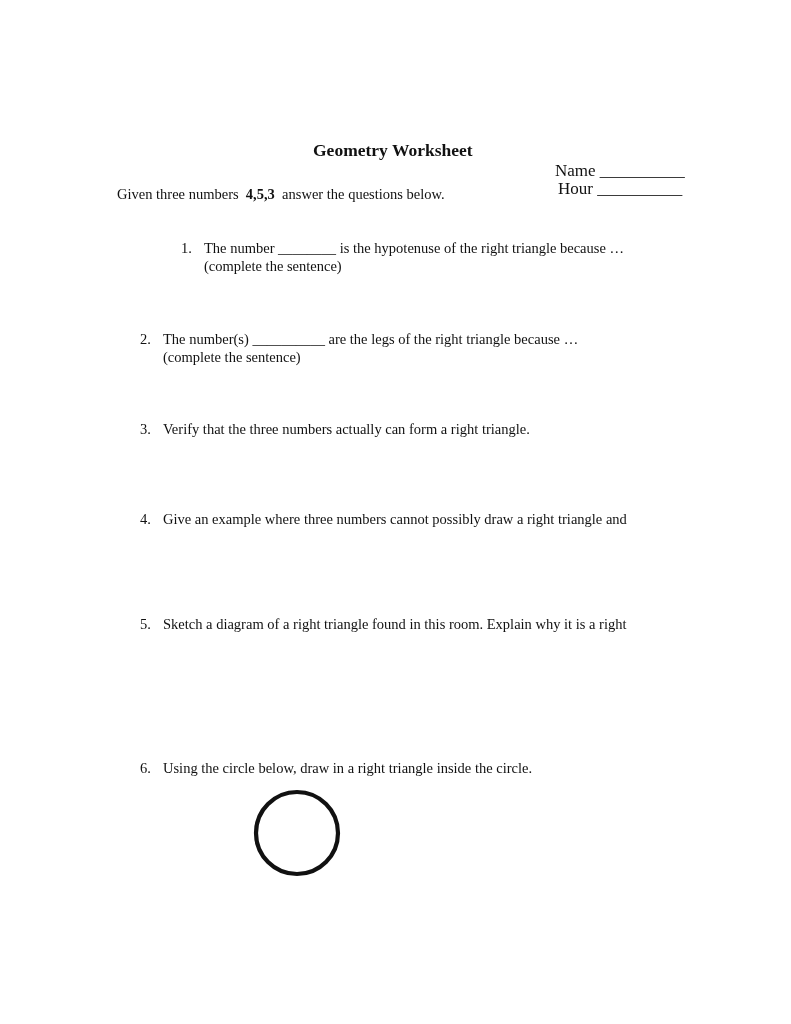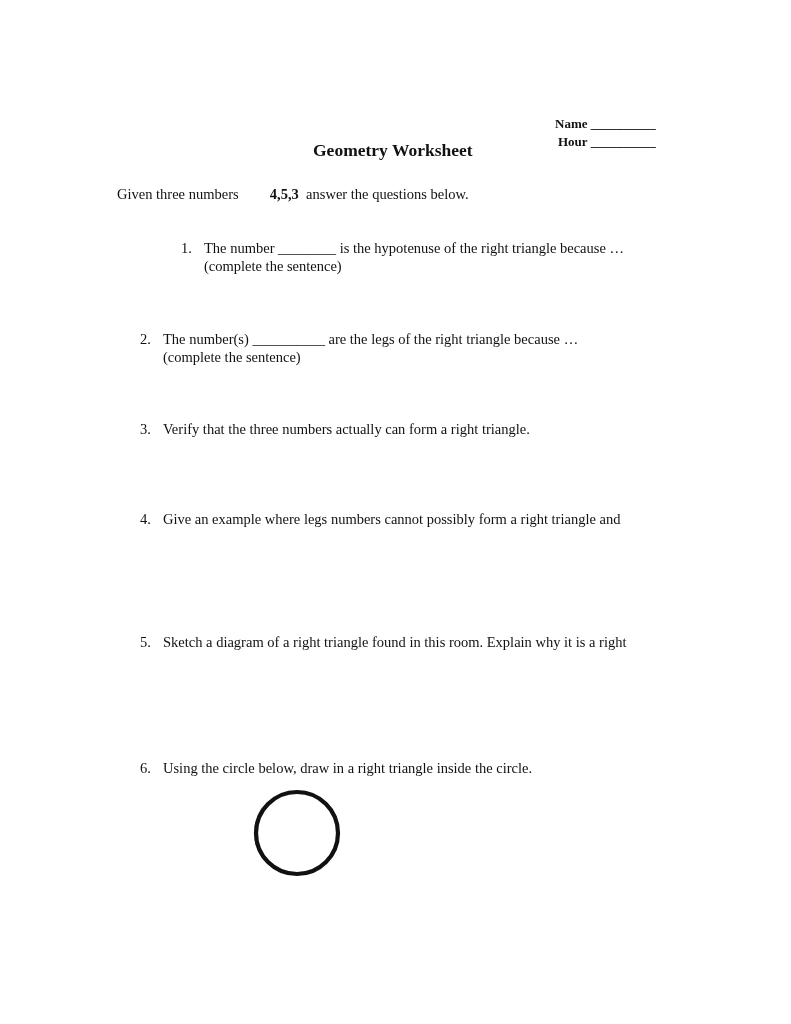--- a/index.html
+++ b/index.html
@@ -18,43 +18,44 @@
     }
     .abs { position: absolute; white-space: nowrap; }
     .title {
       left: 313px;
       top: 92px;
       font-size: 17.5px;
       font-weight: bold;
       margin-top: 48px;
     }
     .field {
-      font-weight: bold;
-      font-size: 13px;
+      font-weight: normal;
+      font-size: 17px;
+      margin-top: 45px;
     }
     .field-name { left: 555px; top: 116px; }
     .field-hour { left: 558px; top: 134px; }
     .intro { left: 117px; top: 186px; }
-    .intro b { font-weight: bold; margin-left: 24px; }
+    .intro b { font-weight: bold; }
     .q {
       left: 140px;
       line-height: 18px;
     }
     .q .num {
       display: inline-block;
       width: 23px;
     }
     .q .line2 {
       padding-left: 23px;
     }
     .q1 { top: 239px; margin-left: 41px; }
     .q2 { top: 330px; }
     .q3 { top: 420px; }
     .q4 { top: 510px; }
-    .q5 { top: 633px; font-family: Liberation Serif, serif; }
+    .q5 { top: 615px; font-family: Liberation Serif, serif; }
     .q6 { top: 759px; }
     .circle-wrap {
       position: absolute;
       left: 250px;
       top: 786px;
       width: 94px;
       height: 94px;
     }
   </style>
 </head>
@@ -79,21 +80,21 @@
 <div class="abs q q2">
   <div><span class="num">2.</span><span>The number(s) __________ are the legs of the right triangle because …</span></div>
   <div class="line2">(complete the sentence)</div>
 </div>
 
 <div class="abs q q3">
   <div><span class="num">3.</span><span>Verify that the three numbers actually can form a right triangle.</span></div>
 </div>
 
 <div class="abs q q4">
-  <div><span class="num">4.</span><span>Give an example where legs numbers cannot possibly form a right triangle and</span></div>
+  <div><span class="num">4.</span><span>Give an example where three numbers cannot possibly draw a right triangle and</span></div>
 </div>
 
 <div class="abs q q5">
   <div><span class="num">5.</span><span>Sketch a diagram of a right triangle found in this room.  Explain why it is a right</span></div>
 </div>
 
 <div class="abs q q6">
   <div><span class="num">6.</span><span>Using the circle below, draw in a right triangle inside the circle.</span></div>
 </div>
 

